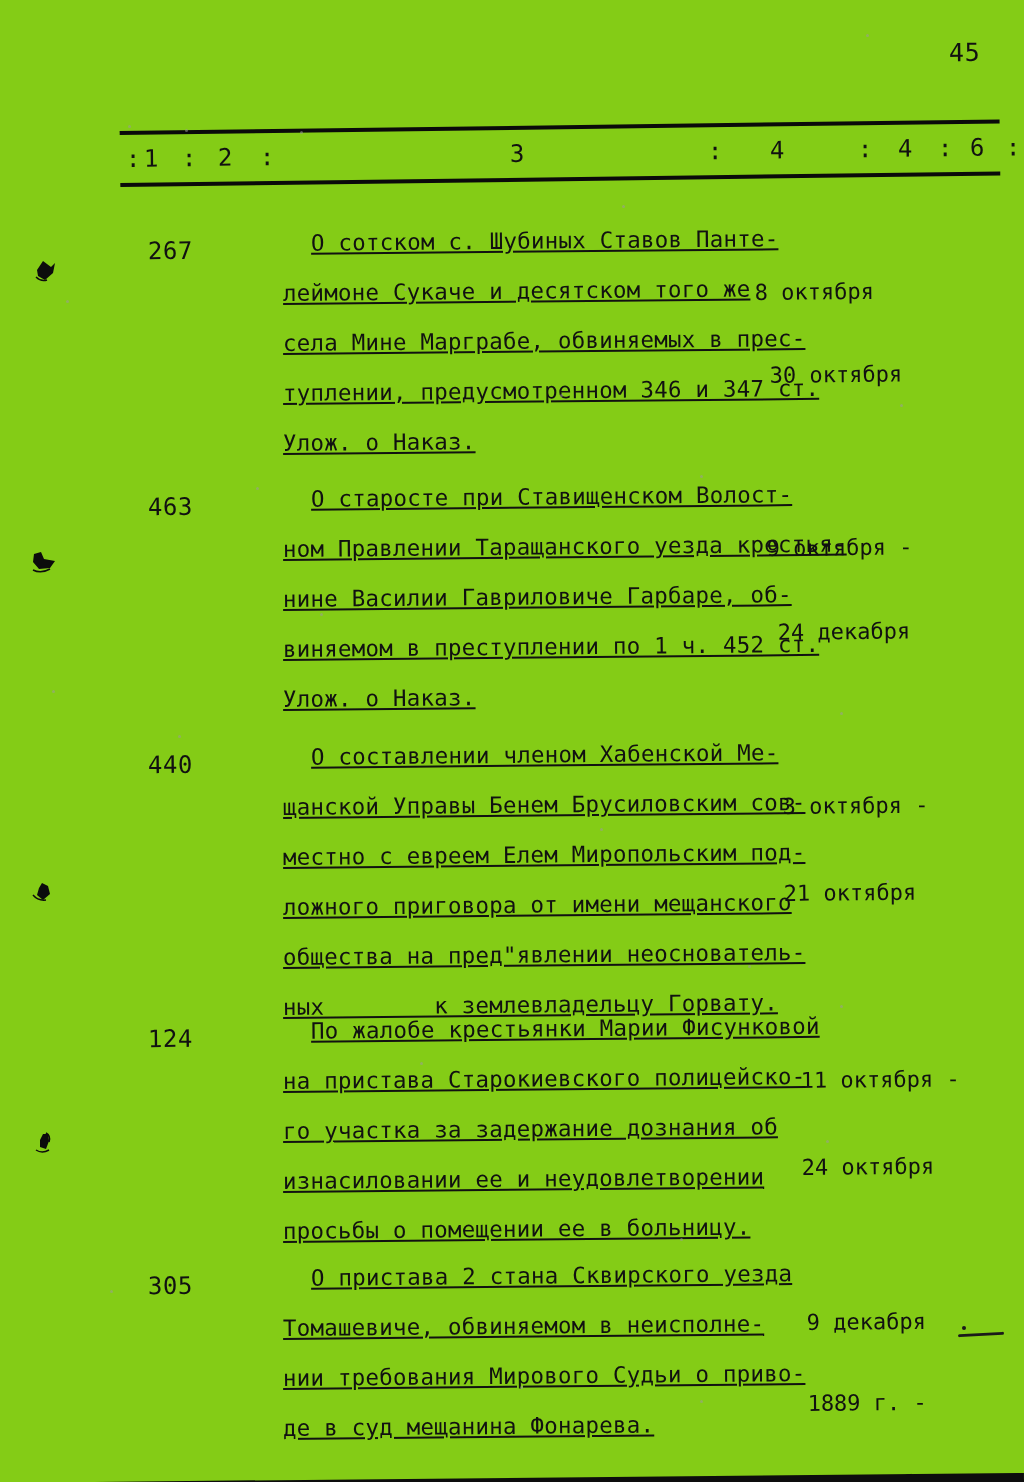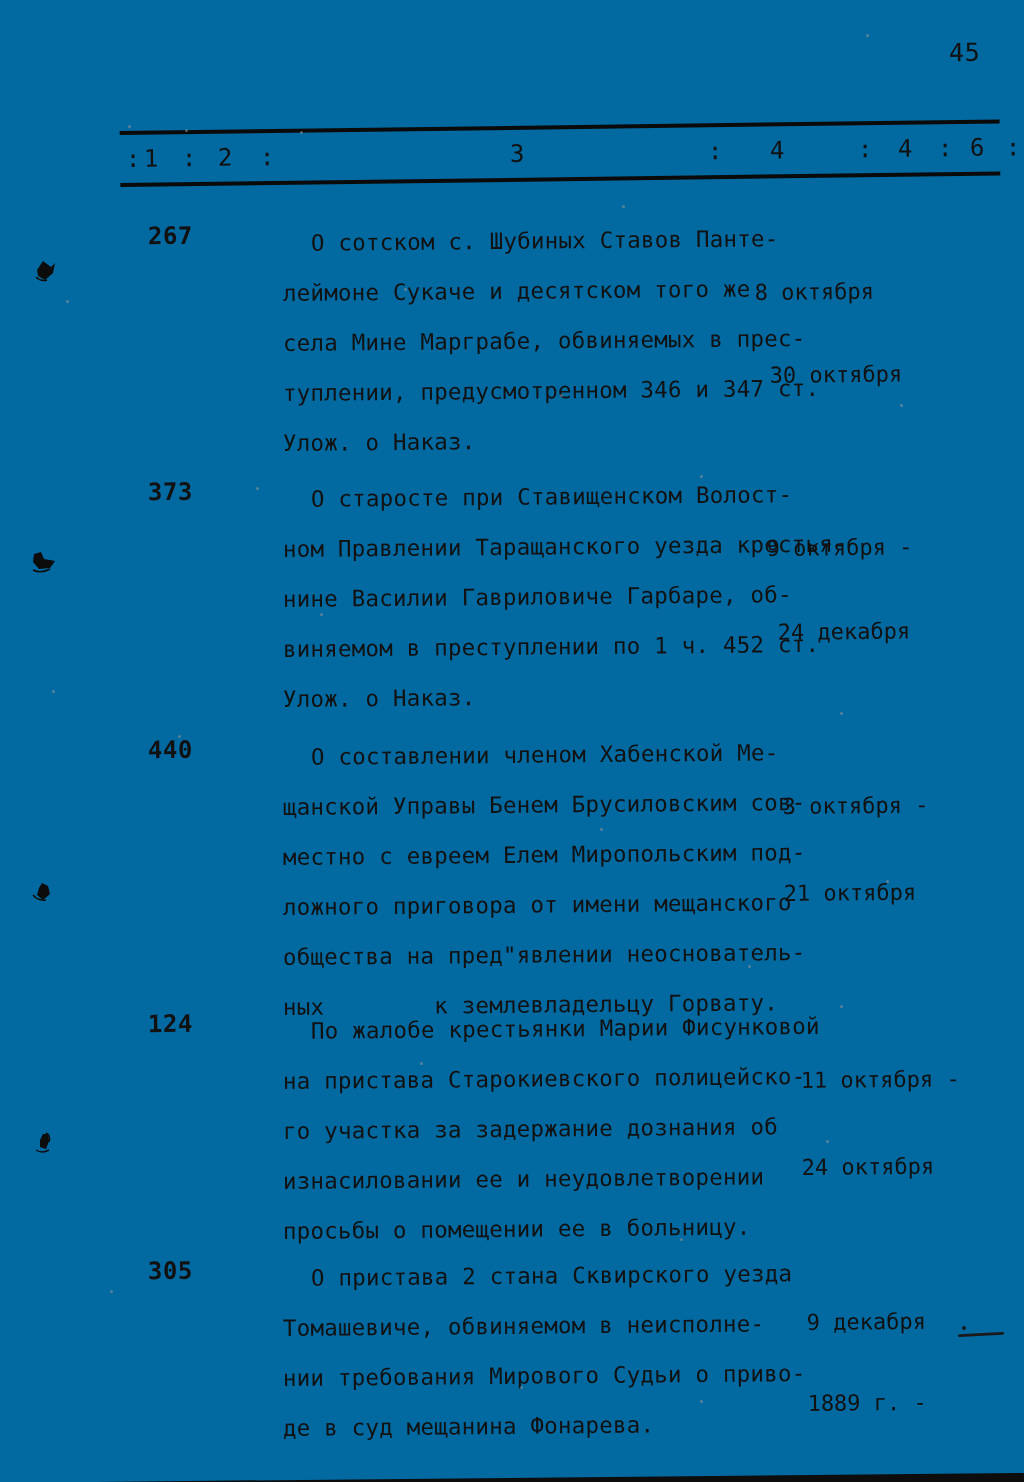--- a/index.html
+++ b/index.html
@@ -14,21 +14,21 @@
     overflow: hidden;
     font-family: "DejaVu Sans Mono", "Liberation Mono", monospace;
     color: #111111;
     -webkit-font-smoothing: none;
   }
 
   
   .page {
     position: absolute;
     inset: 0;
-    background: #0369a1;
+    background: #84cc16;
   }
 
   
   .speck {
     position: absolute;
     background: #9a9a9a;
     border-radius: 50%;
     opacity: .55;
   }
 
@@ -89,31 +89,31 @@
 
   
   .entry {
     position: absolute;
     left: 0;
     width: 1024px;
   }
   .entry-num {
     position: absolute;
     left: 148px;
-    top: 0;
+    top: 15px;
     font-size: 24px;
     letter-spacing: .5px;
     transform: rotate(-0.7deg);
-    font-weight: bold;
   }
   .entry-body {
     position: absolute;
     left: 283px;
     top: -4px;
     width: 530px;
+    text-decoration: underline;
   }
   .line {
     font-size: 22.5px;
     line-height: 50px;
     letter-spacing: .2px;
     white-space: pre;
     transform: rotate(-0.55deg);
     transform-origin: left center;
   }
   .line.indent { text-indent: 28px; }
@@ -214,21 +214,21 @@
       <div class="line">туплении, предусмотренном 346 и 347 ст.</div>
       <div class="line">Улож. о Наказ.</div>
     </div>
     <div class="entry-dates d-267">
       <div class="dl1">8 октября</div>
       <div class="dl2">30 октября</div>
     </div>
   </div>
 
   <div class="entry" style="top:478px;">
-    <div class="entry-num">373</div>
+    <div class="entry-num">463</div>
     <div class="entry-body">
       <div class="line indent">О старосте при Ставищенском Волост-</div>
       <div class="line">ном Правлении Таращанского уезда крестья-</div>
       <div class="line">нине Василии Гавриловиче Гарбаре, об-</div>
       <div class="line">виняемом в преступлении по 1 ч. 452 ст.</div>
       <div class="line">Улож. о Наказ.</div>
     </div>
     <div class="entry-dates d-269">
       <div class="dl1">9 октября -</div>
       <div class="dl2">24 декабря</div>

